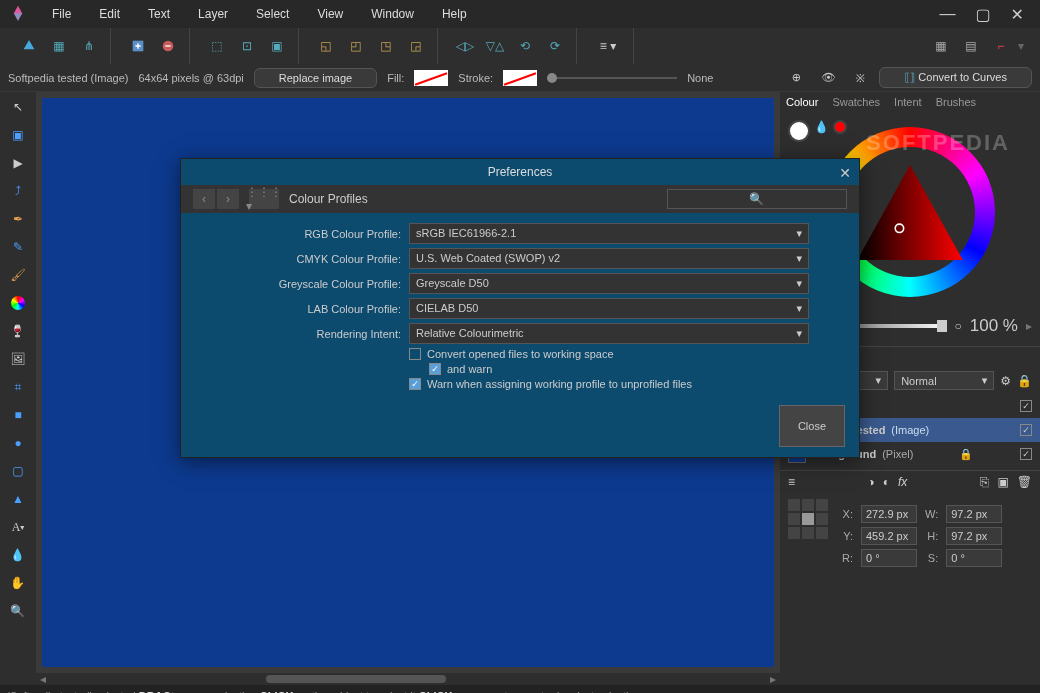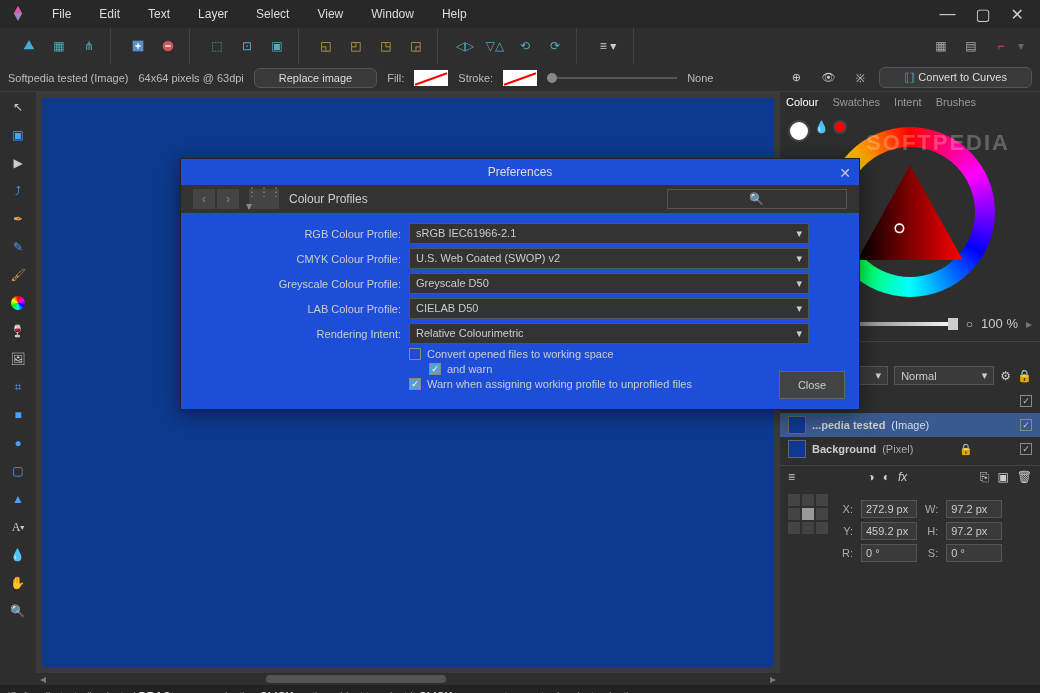--- a/index.html
+++ b/index.html
@@ -39,57 +39,57 @@
 .panel-tab.active{color:#fff}
 .colour-wheel{position:relative;height:200px;display:flex;align-items:center;justify-content:center}
 .wheel{width:170px;height:170px;border-radius:50%;background:conic-gradient(red,magenta,blue,cyan,lime,yellow,red)}
 .wheel-inner{position:absolute;width:130px;height:130px;background:#2e2e2e;border-radius:50%}
 .tri-svg{position:absolute;width:110px;height:95px}
 .wheel-swatches{position:absolute;top:8px;left:8px;display:flex;gap:4px}
 .sw-circ{width:22px;height:22px;border-radius:50%;border:2px solid #444}
 .opacity-row{display:flex;align-items:center;padding:4px 8px;gap:8px}
 .op-slider{flex:1;height:4px;background:linear-gradient(to right,#333,#fff);position:relative}
 .op-slider::after{content:"";position:absolute;right:0;top:-4px;width:10px;height:12px;background:#ccc}
-.op-val{font-size:13px}
+.op-val{font-size:17px}
 .layers-head{display:flex;padding:4px 8px;gap:10px;font-size:11px;border-top:1px solid #444;margin-top:6px}
 .blend-row{display:flex;padding:4px 8px;gap:6px;align-items:center}
 .dd{background:#3a3a3a;border:1px solid #555;padding:2px 6px;font-size:11px;flex:1;display:flex;justify-content:space-between;align-items:center;cursor:pointer}
 .dd-small{width:40px}
 .layer-row{display:flex;align-items:center;padding:3px 8px;gap:6px;font-size:11px}
 .layer-row.sel{background:#3a5a8f}
 .layer-thumb{width:18px;height:18px;background:#0d3a8f;border:1px solid #666}
 .layer-chk{width:12px;height:12px;border:1px solid #888;margin-left:auto}
 .layer-chk.on::after{content:"✓";font-size:9px;display:block;text-align:center;line-height:10px;color:#ccc}
 .fx-row{display:flex;padding:4px 8px;gap:8px;border-top:1px solid #444;margin-top:4px;justify-content:space-between}
 .transform-panel{padding:6px 8px;font-size:11px}
 .tr-grid{display:grid;grid-template-columns:auto auto auto auto;gap:4px 8px;align-items:center;margin-top:6px}
 .tr-lbl{text-align:right;color:#aaa}
 .tr-val{background:#3a3a3a;border:1px solid #555;padding:2px 4px;width:56px;font-size:11px}
 .anchor{width:40px;height:40px;display:grid;grid-template-columns:repeat(3,1fr);grid-template-rows:repeat(3,1fr);gap:2px;margin-right:8px}
 .anchor div{background:#444}
 .anchor div.c{background:#999}
 .statusbar{height:22px;background:#222;display:flex;align-items:center;padding:0 8px;font-size:11px;color:#999}
 .statusbar b{color:#ddd;font-weight:bold}
 
-.dialog{position:absolute;left:180px;top:158px;width:680px;height:252px;background:#1d4ed8;border:1px solid #222;box-shadow:0 4px 20px rgba(0,0,0,.5);z-index:100}
+.dialog{position:absolute;left:180px;top:158px;width:680px;height:300px;background:#0c4a6e;border:1px solid #222;box-shadow:0 4px 20px rgba(0,0,0,.5);z-index:100}
 .dlg-title{text-align:center;padding:6px;font-size:12px;color:#ddd}
 .dlg-close{position:absolute;right:8px;top:6px;cursor:pointer;font-size:14px}
 .dlg-toolbar{display:flex;align-items:center;padding:4px 12px;gap:10px;background:#333}
 .dlg-nav{display:flex;gap:2px}
 .dlg-nav-btn{width:22px;height:20px;background:#444;display:flex;align-items:center;justify-content:center;cursor:pointer;color:#888}
 .dlg-search{margin-left:auto;width:180px;height:20px;background:#333;border:1px solid #555;display:flex;align-items:center;justify-content:center;color:#888}
 .dlg-body{padding:10px 20px}
 .form-row{display:flex;align-items:center;margin-bottom:4px;gap:8px}
 .form-lbl{width:200px;text-align:right;font-size:11px;color:#ccc}
 .form-dd{flex:1;max-width:400px;background:#333;border:1px solid #555;padding:3px 6px;font-size:11px;display:flex;justify-content:space-between;cursor:pointer}
 .form-chk{display:flex;align-items:center;gap:6px;margin-left:208px;font-size:11px;margin-bottom:3px}
 .chkbox{width:12px;height:12px;border:1px solid #888;display:inline-block}
 .chkbox.on{background:#5a9fd8}
 .chkbox.on::after{content:"✓";font-size:9px;display:block;text-align:center;line-height:10px;color:#fff}
-.dlg-close-btn{position:absolute;bottom:10px;right:14px;background:#444;border:1px solid #666;padding:7px 18px;font-size:11px;cursor:pointer}
+.dlg-close-btn{position:absolute;bottom:10px;right:14px;background:#444;border:1px solid #666;padding:14px 18px;font-size:11px;cursor:pointer}
 .watermark{position:absolute;top:130px;right:30px;font-size:22px;font-weight:bold;color:rgba(255,255,255,.25);letter-spacing:2px;z-index:50;pointer-events:none}
 svg{width:16px;height:16px}
 </style>
 </head>
 <body>
 
 <div class="menubar">
   <svg class="logo" viewBox="0 0 24 24">
       <path fill="#e056a0" d="M12 2l5 9-5 9-5-9z"></path>
       <path fill="#6ac" d="M7 11l5 9 5-9z" opacity=".7"></path>

